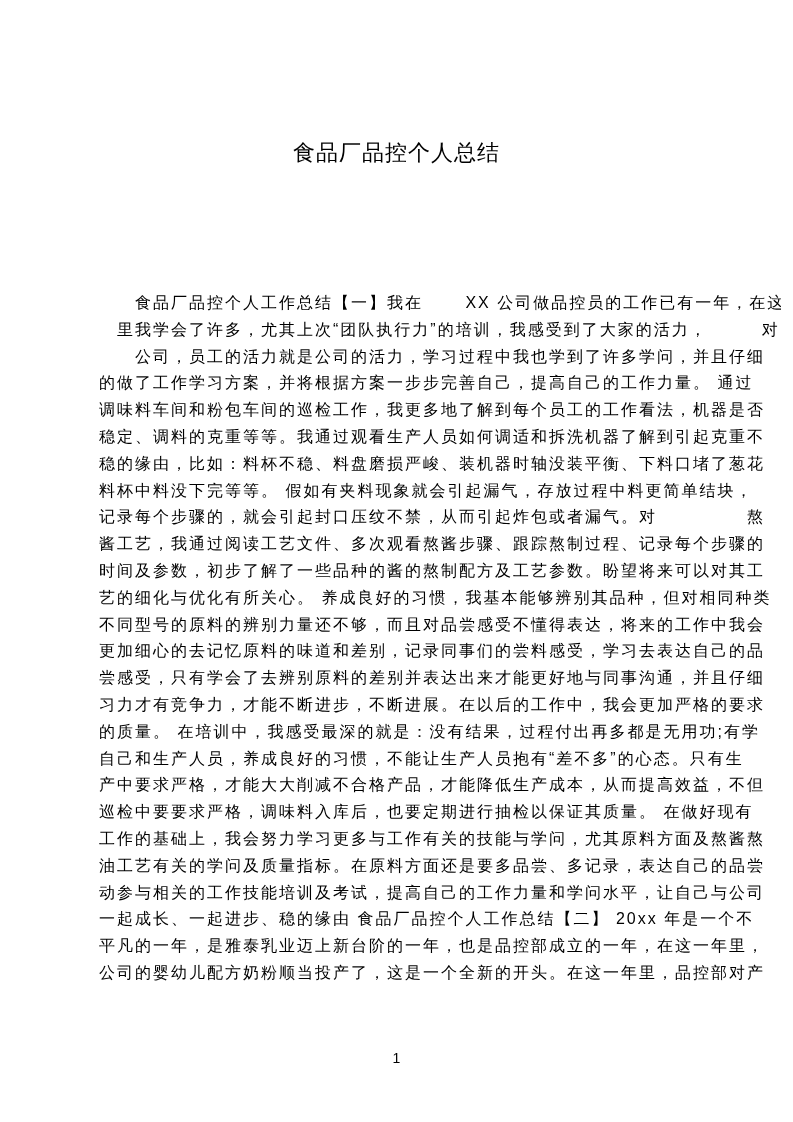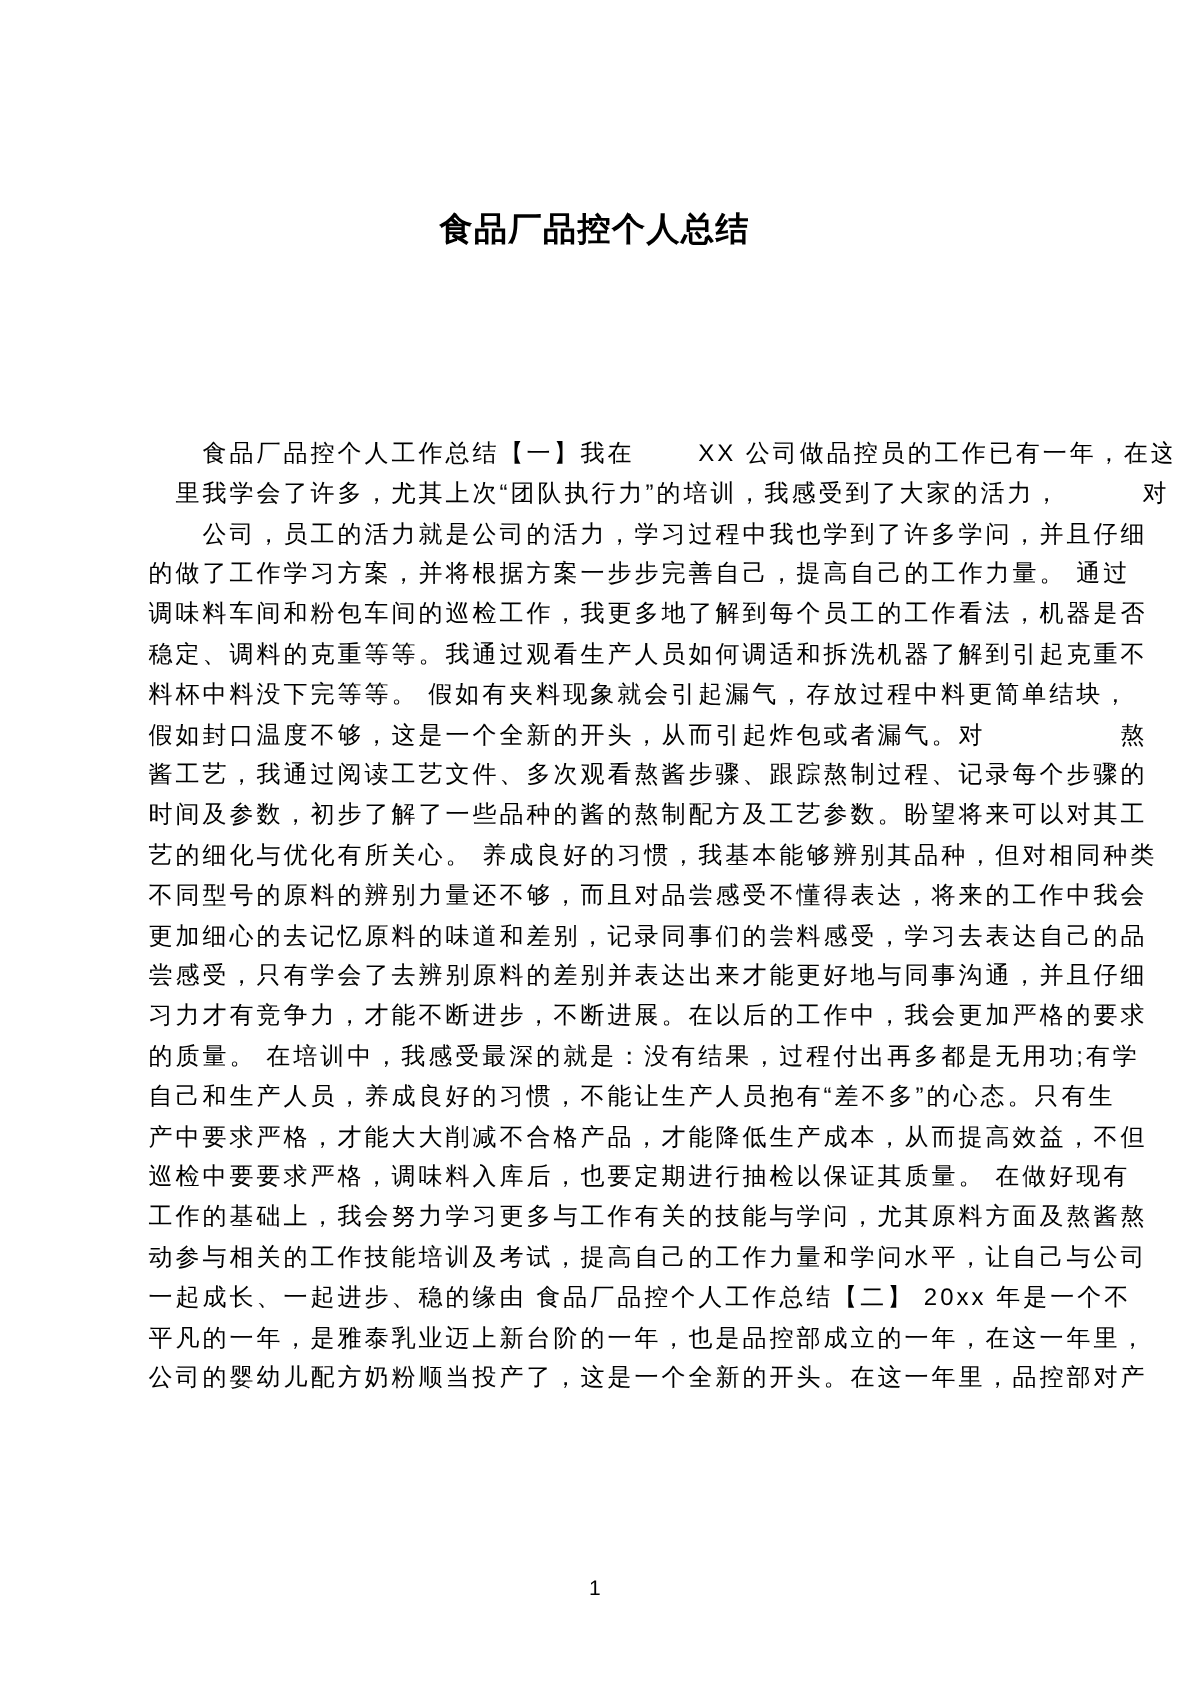--- a/index.html
+++ b/index.html
@@ -17,21 +17,21 @@
     width: 793px; height: 1122px;
     background: #ffffff;
     overflow: hidden;
   }
   .doc-title {
     position: absolute;
     left: 0; top: 138px;
     width: 793px;
     text-align: center;
     font-size: 22px;
-    font-weight: 700;
+    font-weight: 400;
     letter-spacing: 1px;
     color: #000000;
     white-space: pre;
   }
   .text-block {
     position: absolute;
     left: 99px; top: 290px;
     width: 682px;            
     overflow: hidden;
   }
@@ -60,34 +60,36 @@
 
   <div class="doc-title">食品厂品控个人总结</div>
 
   <div class="text-block">
       <div class="text-line">　　食品厂品控个人工作总结【一】我在　　 XX 公司做品控员的工作已有一年，在这一</div>
       <div class="text-line">　里我学会了许多，尤其上次“团队执行力”的培训，我感受到了大家的活力，　　　对</div>
       <div class="text-line">　　公司，员工的活力就是公司的活力，学习过程中我也学到了许多学问，并且仔细</div>
       <div class="text-line">的做了工作学习方案，并将根据方案一步步完善自己，提高自己的工作力量。 通过</div>
       <div class="text-line">调味料车间和粉包车间的巡检工作，我更多地了解到每个员工的工作看法，机器是否</div>
       <div class="text-line">稳定、调料的克重等等。我通过观看生产人员如何调适和拆洗机器了解到引起克重不</div>
+      <div class="text-line">稳的缘由，比如：料杯不稳、料盘磨损严峻、装机器时轴没装平衡、下料口堵了葱花</div>
       <div class="text-line">料杯中料没下完等等。 假如有夹料现象就会引起漏气，存放过程中料更简单结块，</div>
-      <div class="text-line">假如封口温度不够，这是一个全新的开头，从而引起炸包或者漏气。对　　　　　熬</div>
+      <div class="text-line">记录每个步骤的，就会引起封口压纹不禁，从而引起炸包或者漏气。对　　　　　熬</div>
       <div class="text-line">酱工艺，我通过阅读工艺文件、多次观看熬酱步骤、跟踪熬制过程、记录每个步骤的</div>
       <div class="text-line">时间及参数，初步了解了一些品种的酱的熬制配方及工艺参数。盼望将来可以对其工</div>
       <div class="text-line">艺的细化与优化有所关心。 养成良好的习惯，我基本能够辨别其品种，但对相同种类</div>
       <div class="text-line">不同型号的原料的辨别力量还不够，而且对品尝感受不懂得表达，将来的工作中我会</div>
       <div class="text-line">更加细心的去记忆原料的味道和差别，记录同事们的尝料感受，学习去表达自己的品</div>
       <div class="text-line">尝感受，只有学会了去辨别原料的差别并表达出来才能更好地与同事沟通，并且仔细</div>
       <div class="text-line">习力才有竞争力，才能不断进步，不断进展。在以后的工作中，我会更加严格的要求</div>
       <div class="text-line">的质量。 在培训中，我感受最深的就是：没有结果，过程付出再多都是无用功;有学</div>
       <div class="text-line">自己和生产人员，养成良好的习惯，不能让生产人员抱有“差不多”的心态。只有生</div>
       <div class="text-line">产中要求严格，才能大大削减不合格产品，才能降低生产成本，从而提高效益，不但</div>
       <div class="text-line">巡检中要要求严格，调味料入库后，也要定期进行抽检以保证其质量。 在做好现有</div>
       <div class="text-line">工作的基础上，我会努力学习更多与工作有关的技能与学问，尤其原料方面及熬酱熬</div>
+      <div class="text-line">油工艺有关的学问及质量指标。在原料方面还是要多品尝、多记录，表达自己的品尝</div>
       <div class="text-line">动参与相关的工作技能培训及考试，提高自己的工作力量和学问水平，让自己与公司</div>
       <div class="text-line">一起成长、一起进步、稳的缘由 食品厂品控个人工作总结【二】 20xx 年是一个不</div>
       <div class="text-line">平凡的一年，是雅泰乳业迈上新台阶的一年，也是品控部成立的一年，在这一年里，</div>
       <div class="text-line">公司的婴幼儿配方奶粉顺当投产了，这是一个全新的开头。在这一年里，品控部对产</div>
     </div>
 
   <div class="page-number">1</div>
 
 </div>
 

